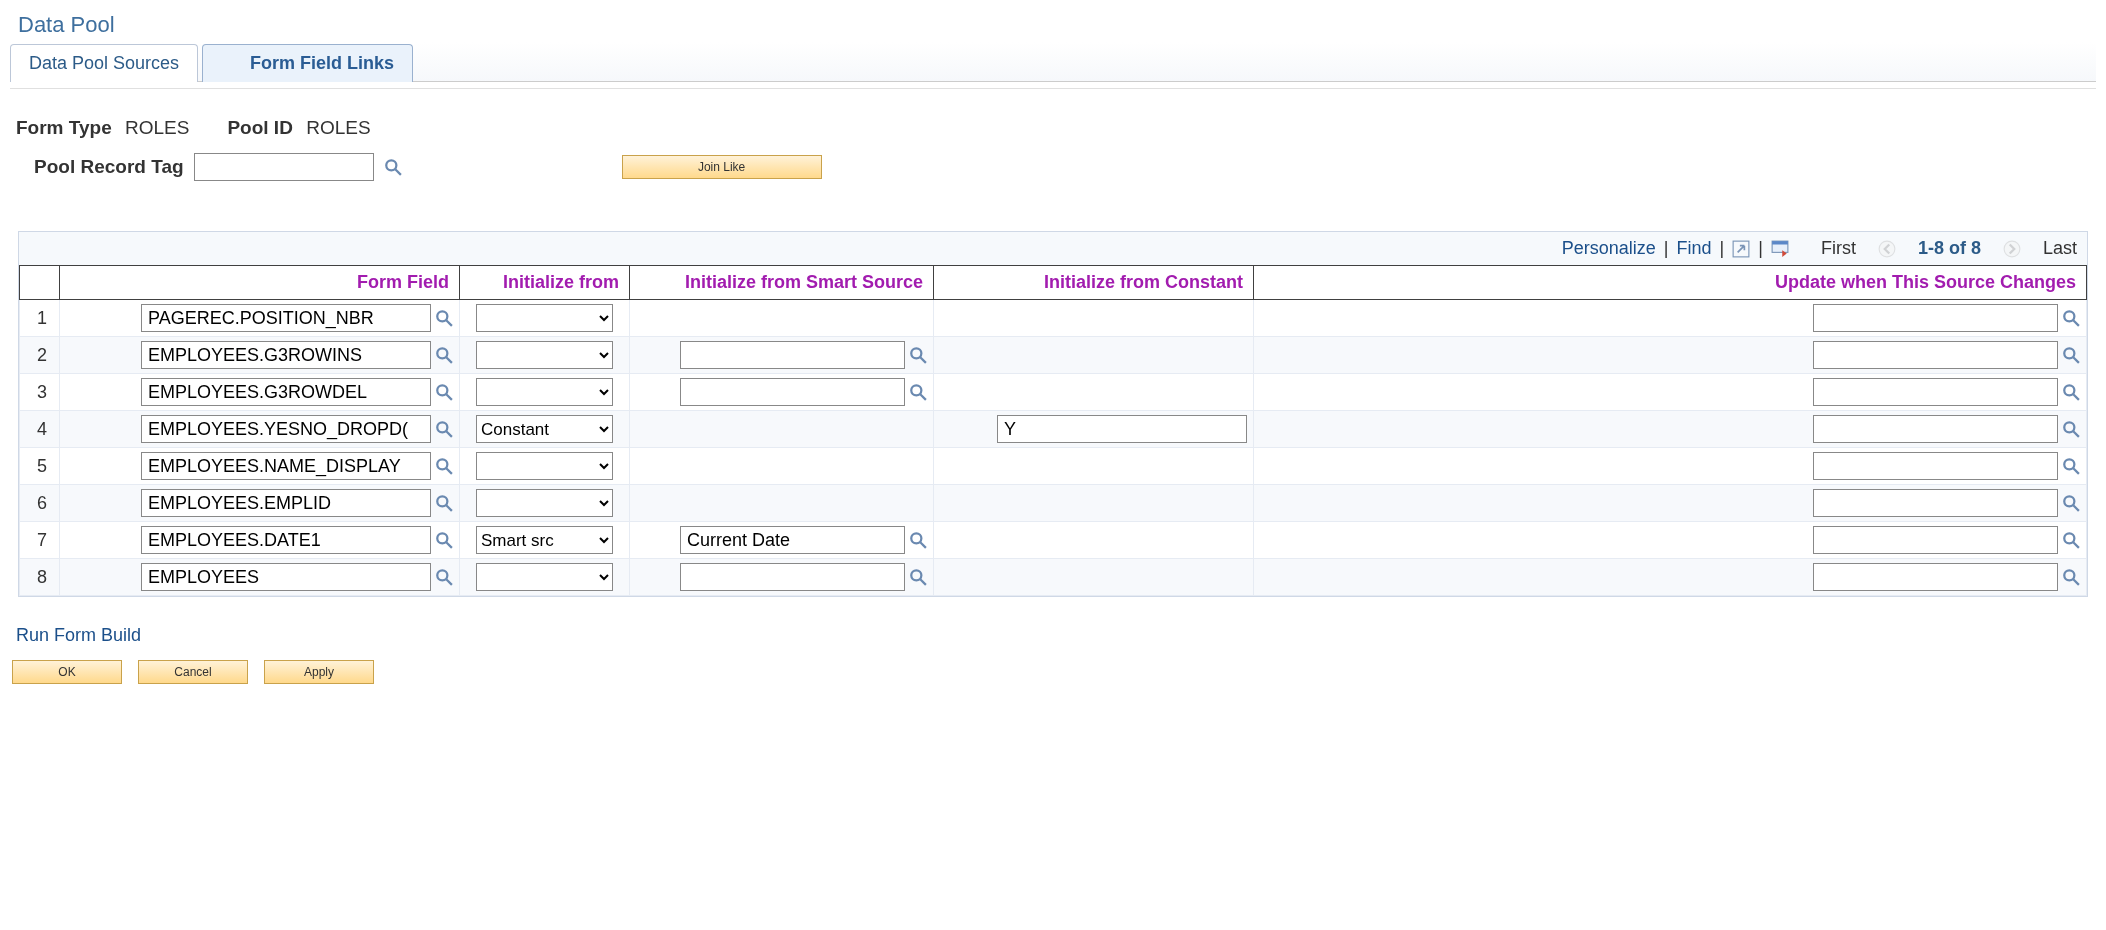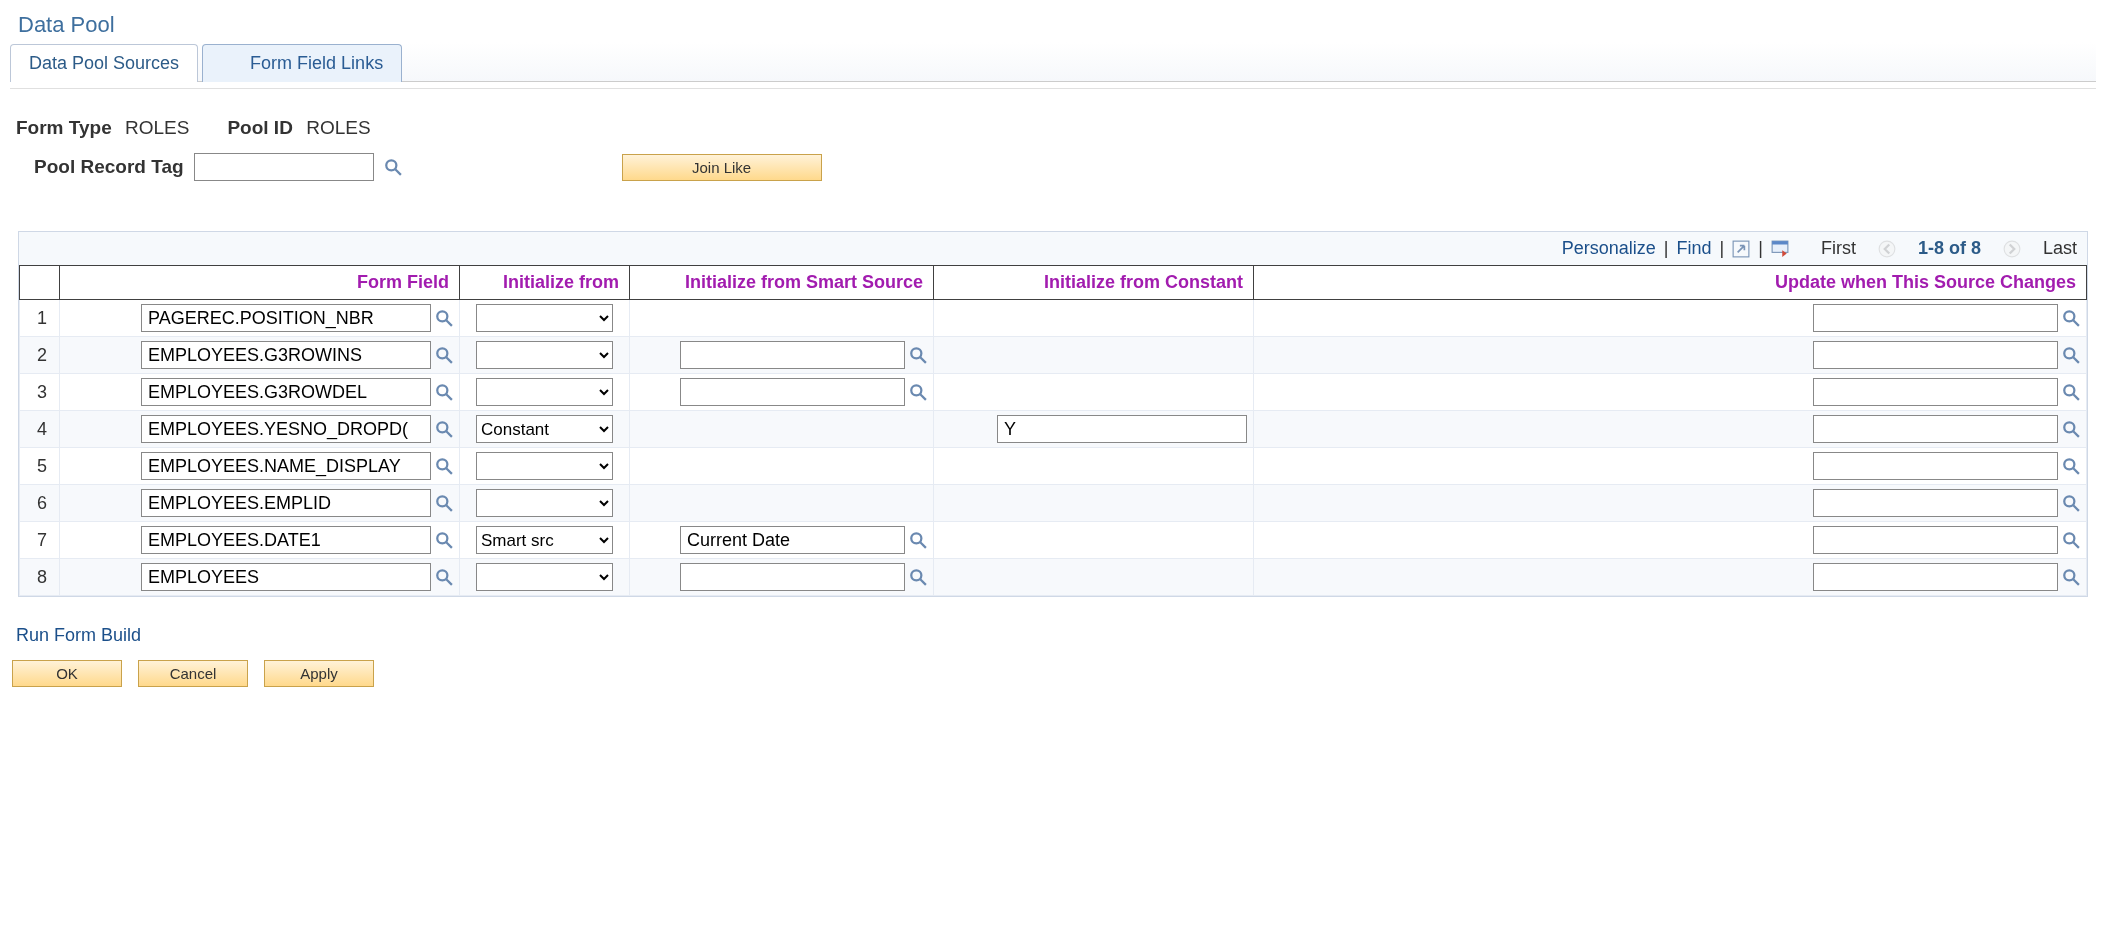--- a/index.html
+++ b/index.html
@@ -34,21 +34,21 @@
     position: relative;
     top: 1px;
     font-size: 18px;
     color: #2c5b88;
     border-top-left-radius: 4px;
     border-top-right-radius: 4px;
     cursor: pointer;
   }
   .tab.active {
     background: #eaf2fb;
-    font-weight: normal;
+    font-weight: bold;
     color: #2a5c94;
     border-color: #9ab1cf;
     padding-left: 47px;
   }
   .hr-sep {
     border: none;
     border-top: 1px solid #e0e0e0;
     margin: 0 0 24px 0;
   }
   .meta-row {
@@ -78,21 +78,21 @@
     width: 18px; height: 18px;
     display: inline-block;
     vertical-align: middle;
     cursor: pointer;
   }
   .join-btn-wrap { margin-left: 210px; }
   .btn {
     background: linear-gradient(#fff2d8, #ffd98c);
     border: 1px solid #c9a24b;
     padding: 4px 14px;
-    font-size: 15px;
+    font-size: 12px;
     color: #333;
     cursor: pointer;
   }
   .btn.wide { width: 200px; text-align: center; }
 
   .grid-wrap {
     margin: 40px 8px 0 8px;
     border: 1px solid #cfd8e6;
   }
   .grid-toolbar {

